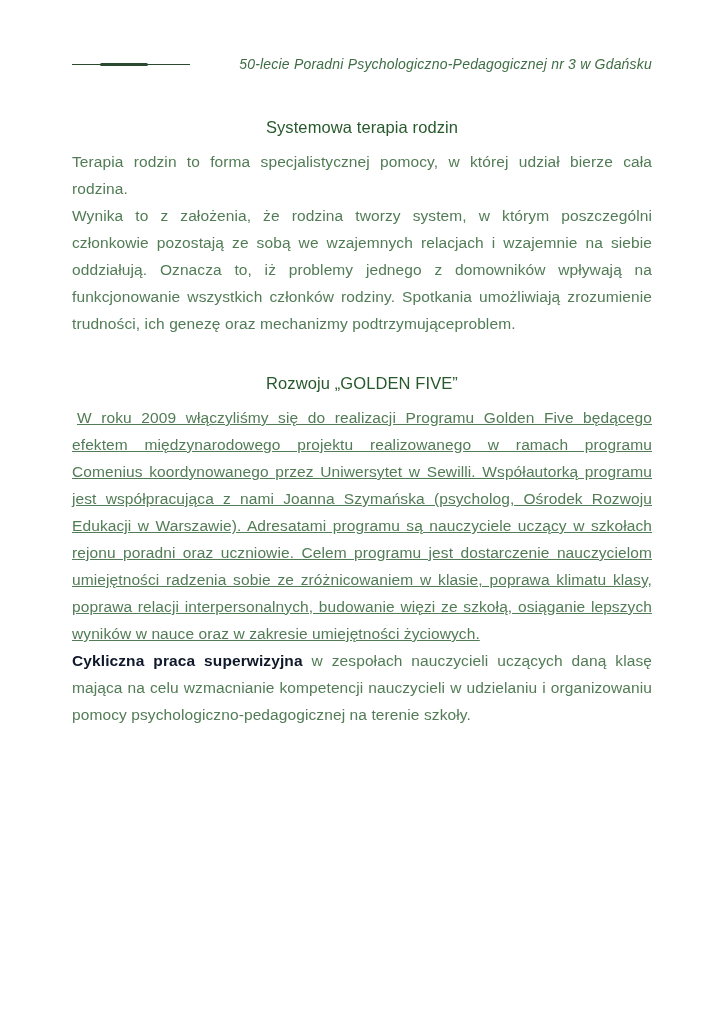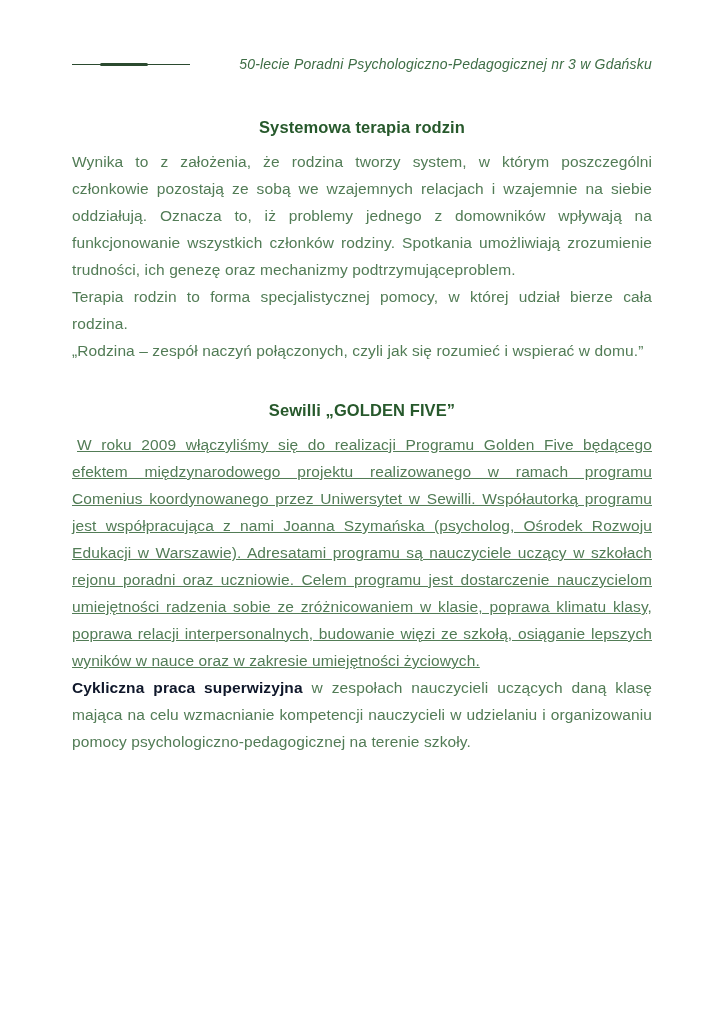--- a/index.html
+++ b/index.html
@@ -53,21 +53,21 @@
     width: 580px;
     color: #527c56;
     font-size: 15.5px;
     line-height: 27px;
     letter-spacing: 0.1px;
   }
   .content h1, .content h2 {
     margin: 0;
     text-align: center;
     font-size: 16.5px;
-    font-weight: bold;
+    font-weight: normal;
     color: #27592c;
     line-height: 27px;
   }
   .content h1 { margin-bottom: 7px; }
   .content h2 { margin-top: 33px; margin-bottom: 7px; }
   .content p {
     margin: 0;
     text-align: justify;
   }
   .gap-top { margin-top: 30px; }
@@ -87,28 +87,27 @@
     <span class="header-rule">
       <span class="header-rule-thick"></span>
     </span>
     <span class="header-title">50-lecie Poradni Psychologiczno-Pedagogicznej nr 3 w Gdańsku</span>
   </header>
 
   <main class="content">
 
     <h1>Systemowa terapia rodzin</h1>
 
+    <p>Terapia rodzin to forma specjalistycznej pomocy, w której udział bierze cała rodzina.</p>
+
     <p>Wynika to z założenia, że rodzina tworzy system, w którym poszczególni członkowie pozostają ze sobą we wzajemnych relacjach i wzajemnie na siebie oddziałują. Oznacza to, iż problemy jednego z domowników wpływają na funkcjonowanie wszystkich członków rodziny. Spotkania umożliwiają zrozumienie trudności, ich genezę oraz mechanizmy podtrzymująceproblem.</p>
 
-    <p>Terapia rodzin to forma specjalistycznej pomocy, w której udział bierze cała rodzina.</p>
 
 
-    <p>„Rodzina – zespół naczyń połączonych, czyli jak się rozumieć i wspierać w domu.”</p>
-
-    <h2>Sewilli „GOLDEN FIVE”</h2>
+    <h2>Rozwoju „GOLDEN FIVE”</h2>
 
     <p class="indent-first">W roku 2009 włączyliśmy się do realizacji Programu Golden Five będącego efektem międzynarodowego projektu realizowanego w ramach programu Comenius koordynowanego przez Uniwersytet w Sewilli. Współautorką programu jest współpracująca z nami Joanna Szymańska (psycholog, Ośrodek Rozwoju Edukacji w Warszawie). Adresatami programu są nauczyciele uczący w szkołach rejonu poradni oraz uczniowie. Celem programu jest dostarczenie nauczycielom umiejętności radzenia sobie ze zróżnicowaniem w klasie, poprawa klimatu klasy, poprawa relacji interpersonalnych, budowanie więzi ze szkołą, osiąganie lepszych wyników w nauce oraz w zakresie umiejętności życiowych.</p>
 
     <p class="lead-para"><strong class="lead-bold">Cykliczna praca superwizyjna</strong><span> w zespołach nauczycieli uczących daną klasę mająca na celu wzmacnianie kompetencji nauczycieli w udzielaniu i organizowaniu pomocy psychologiczno-pedagogicznej na terenie szkoły.</span></p>
 
   </main>
 
 </div>
 
 </body></html>

